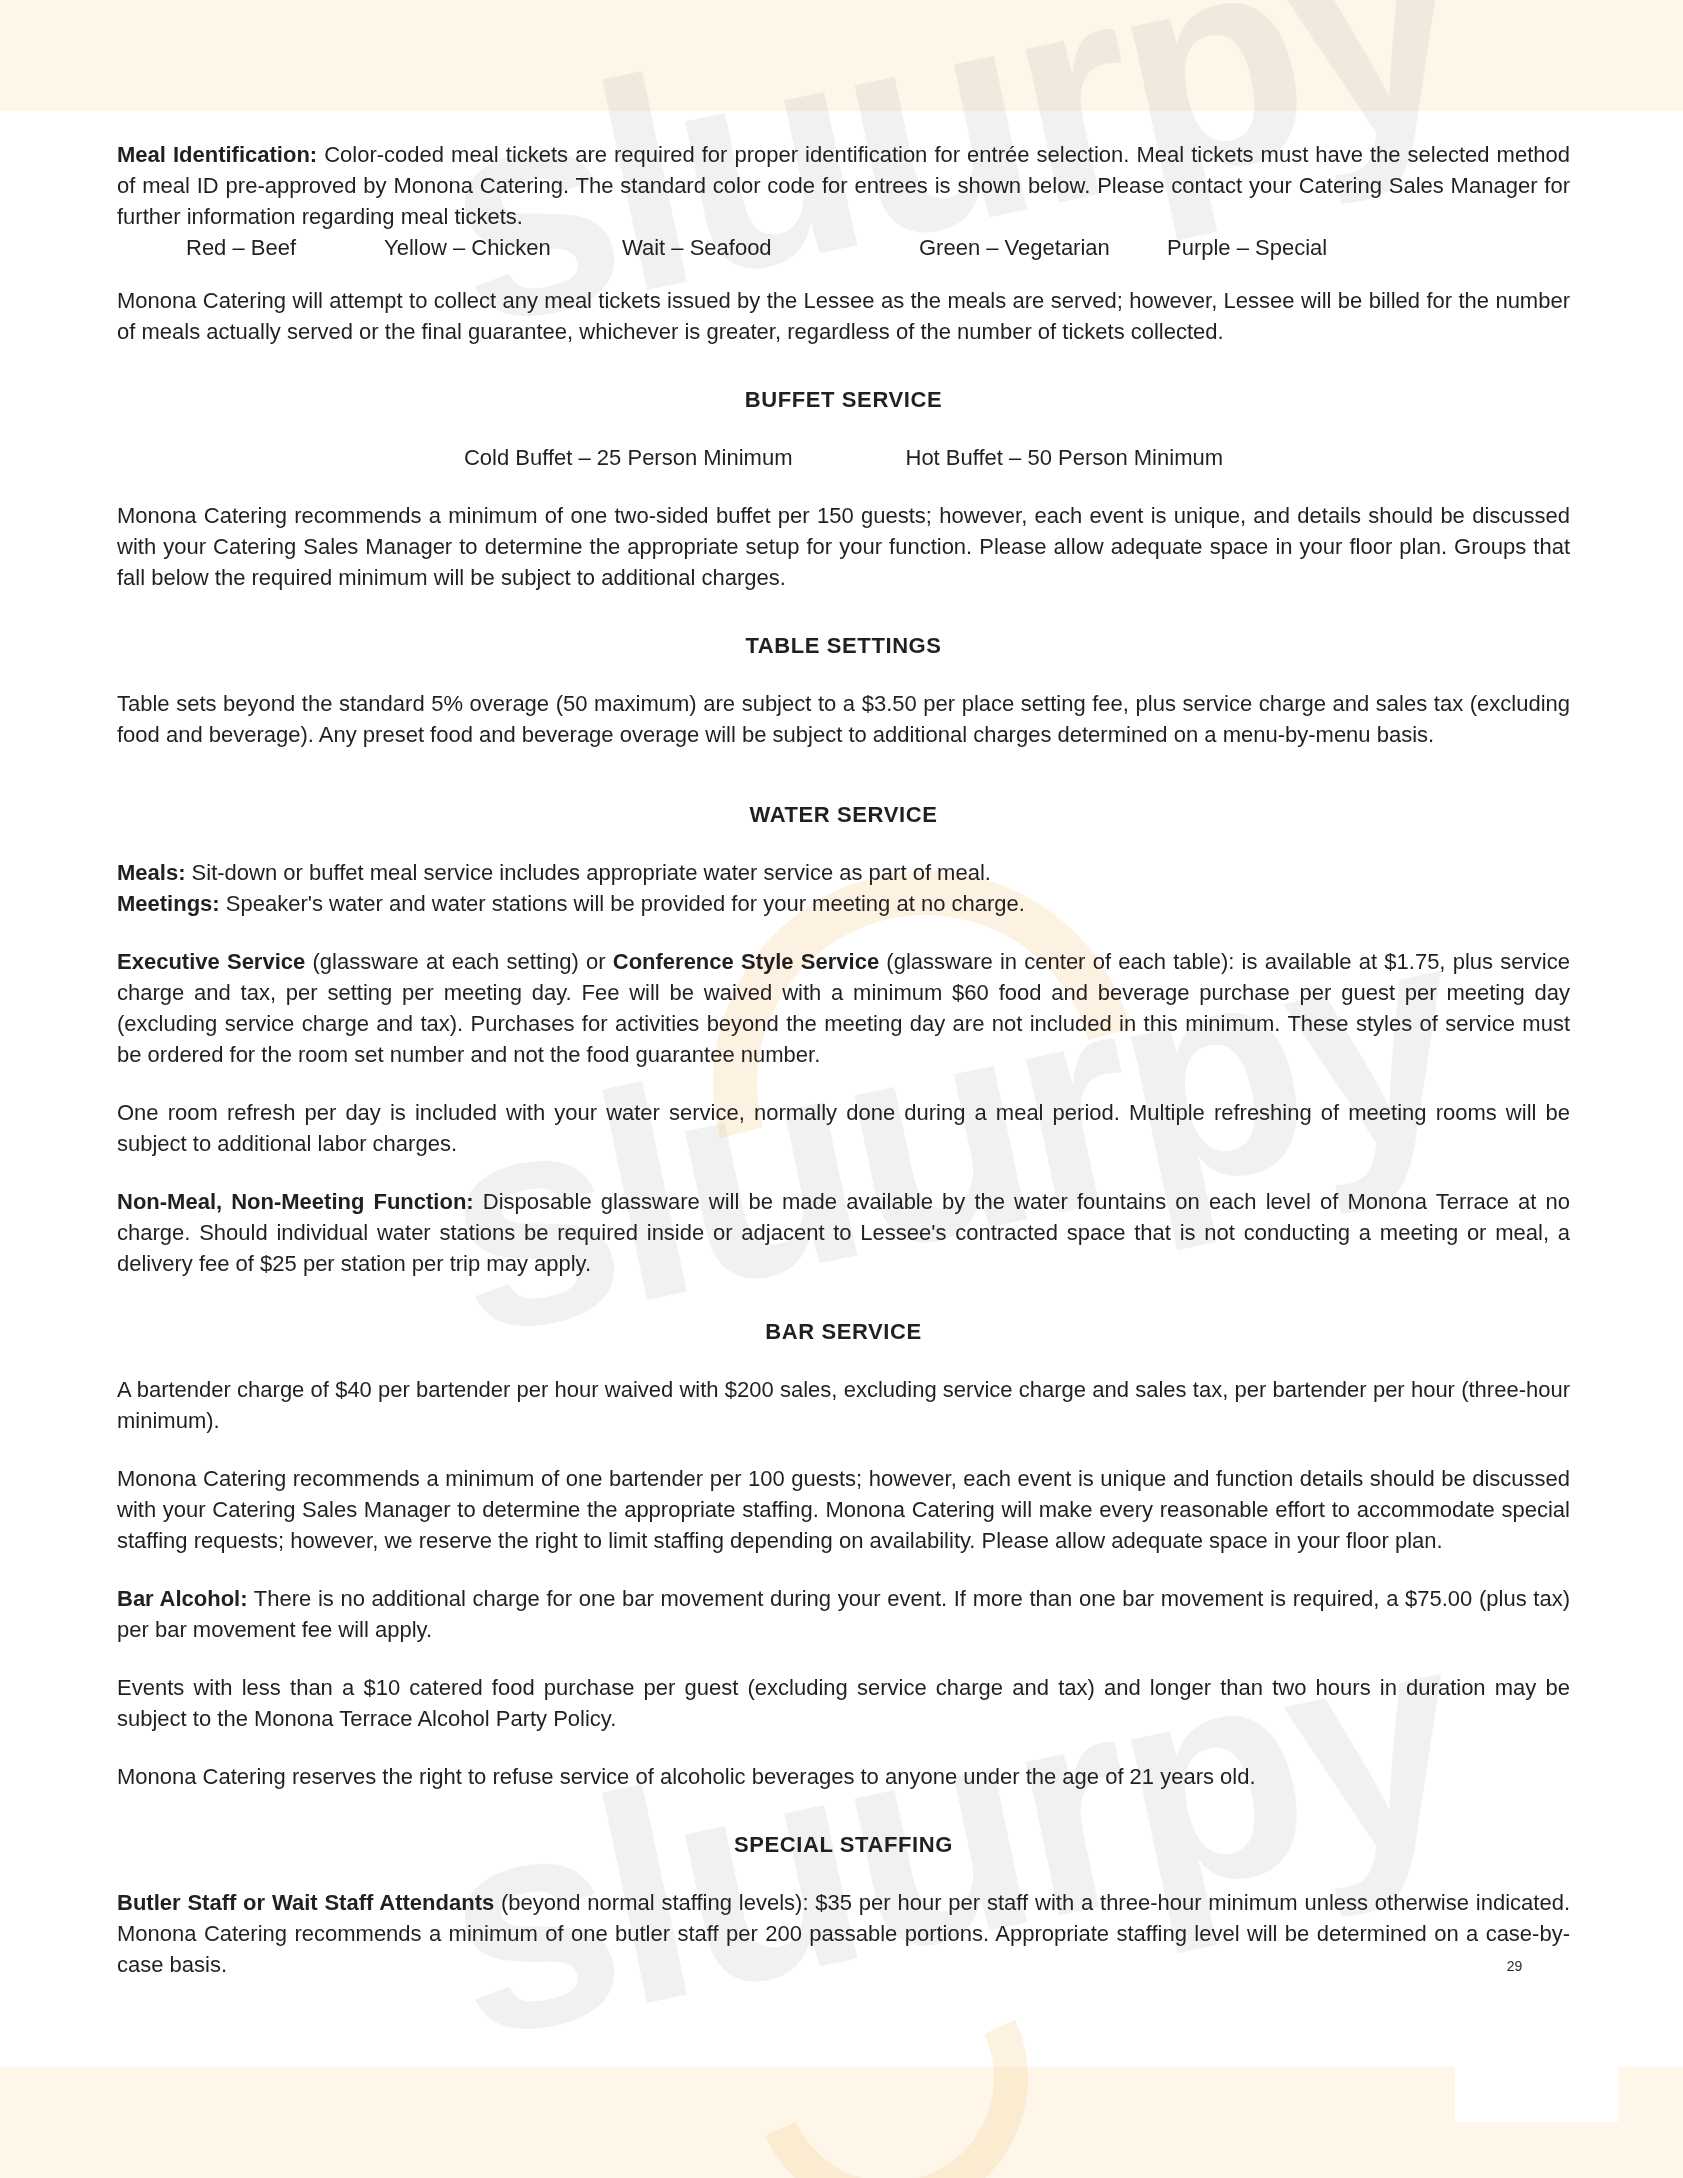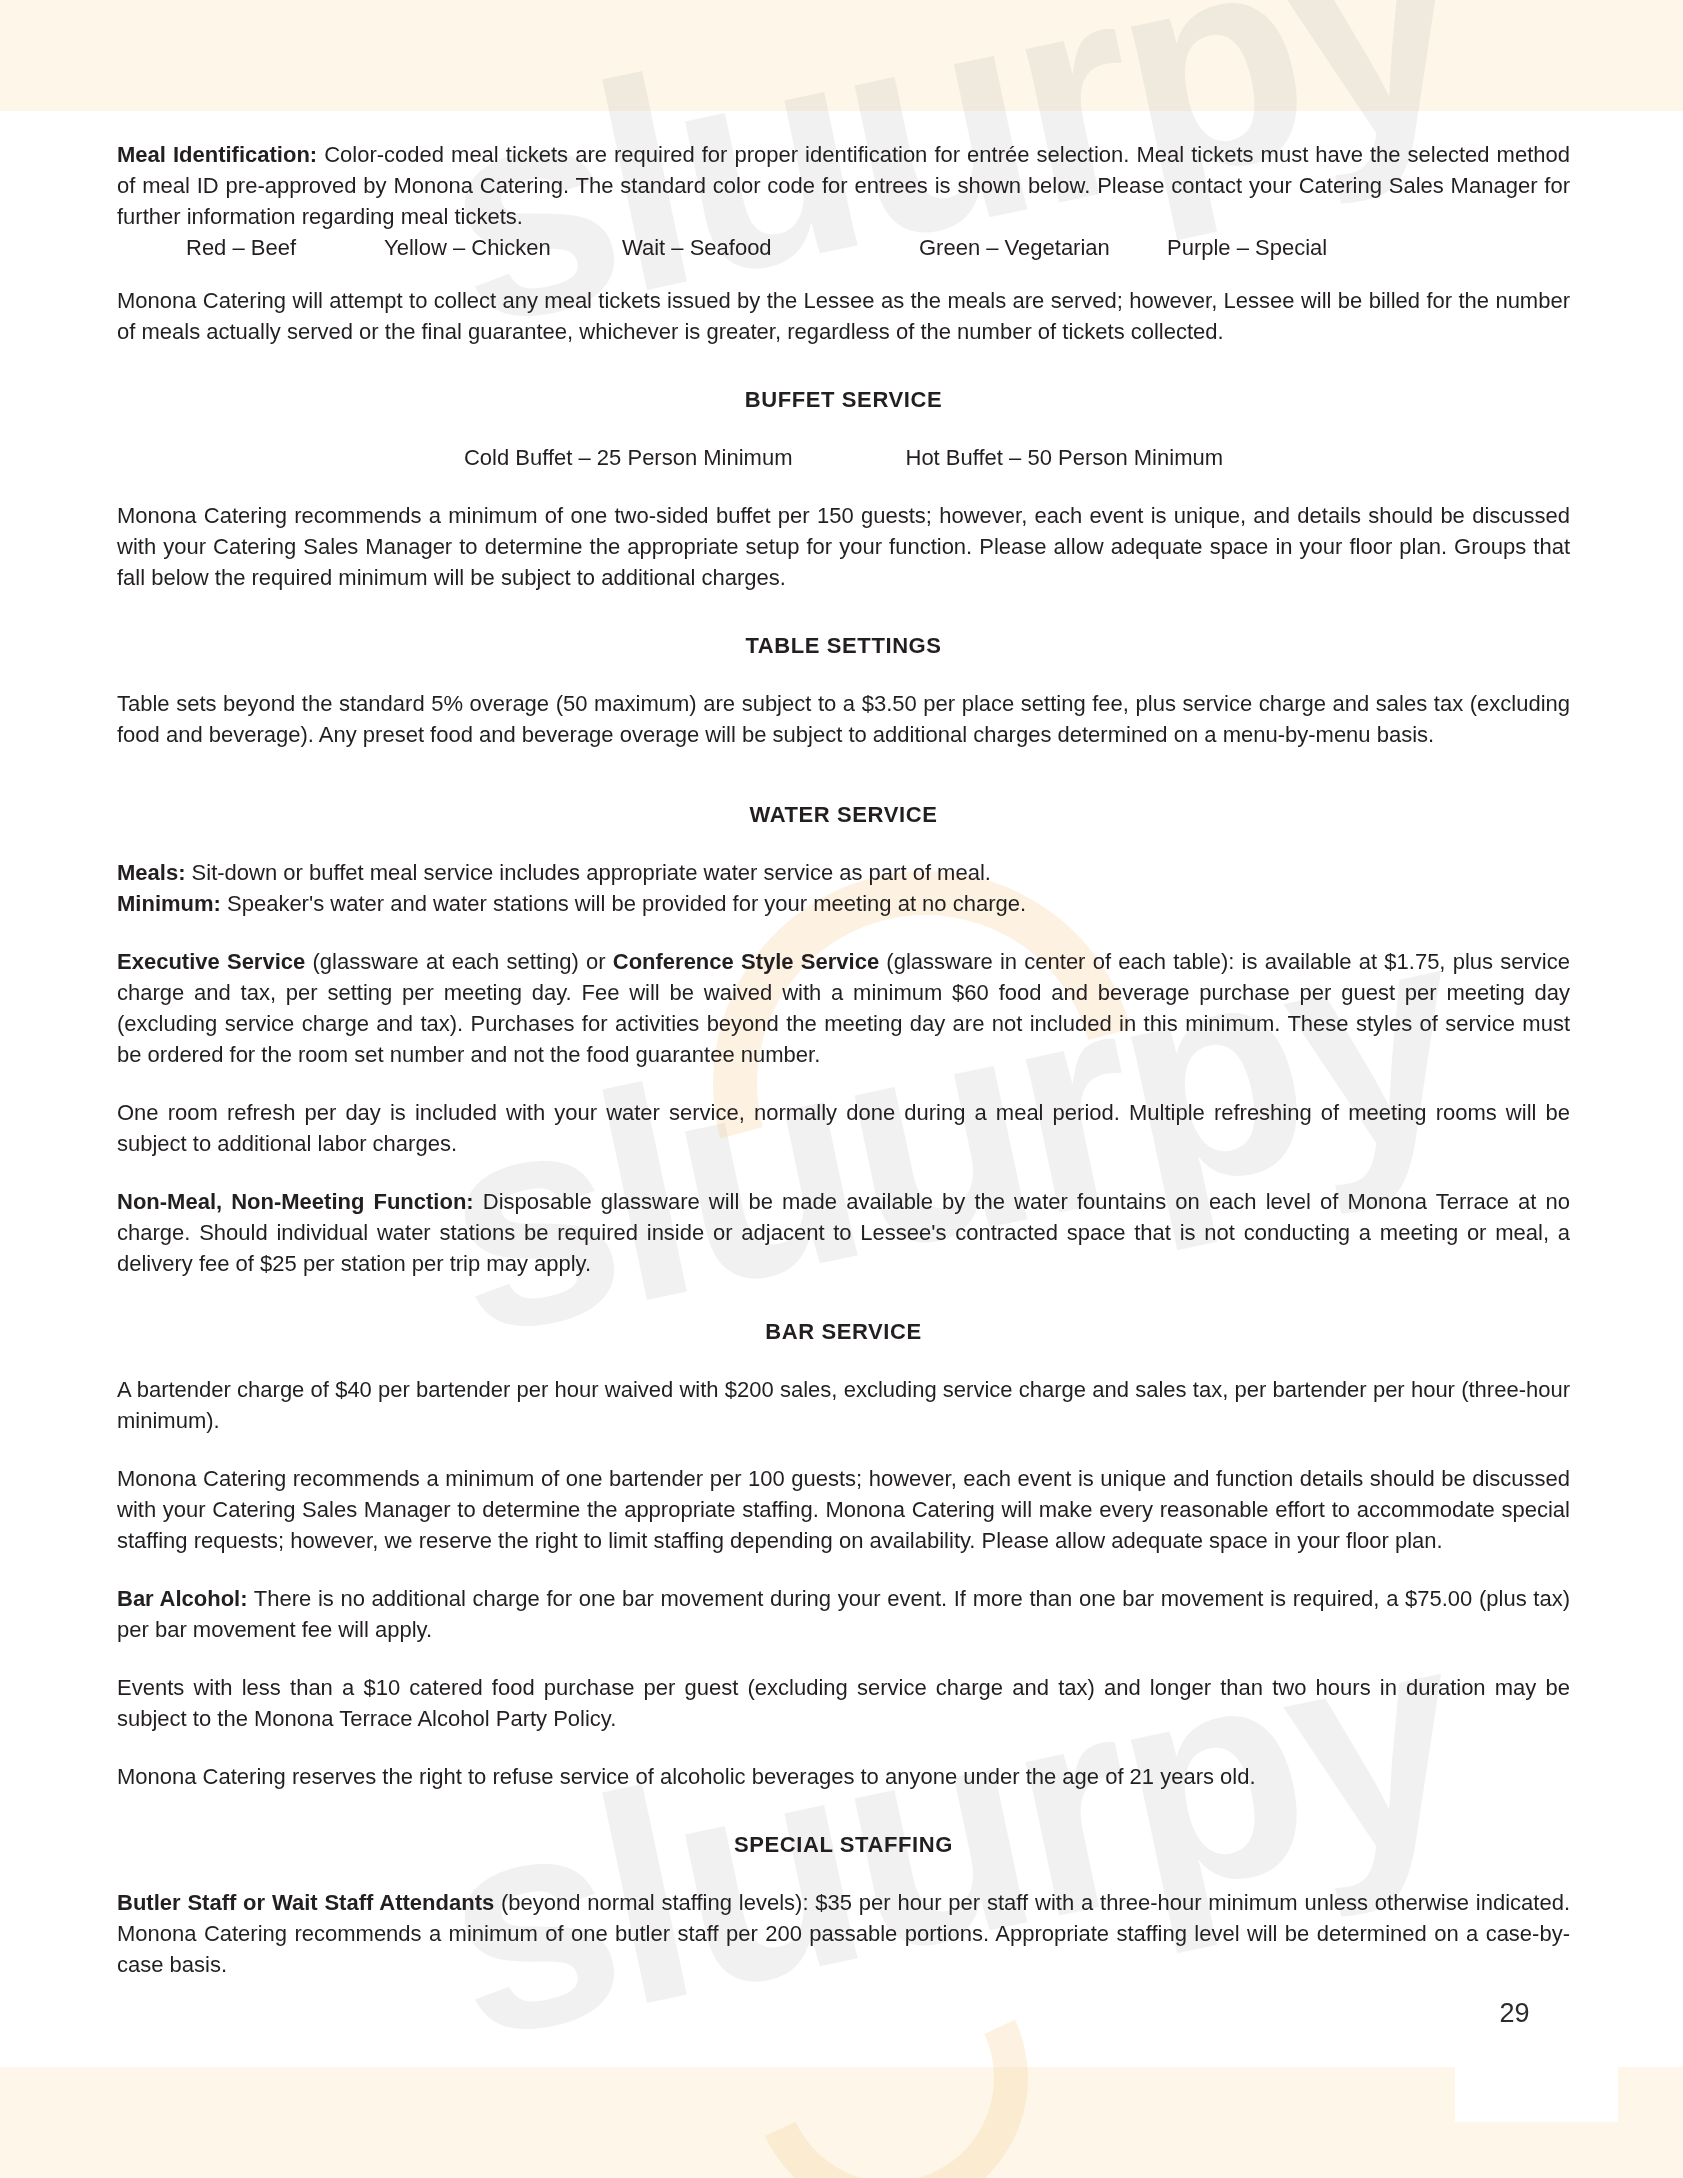--- a/index.html
+++ b/index.html
@@ -39,24 +39,24 @@
     position: absolute;
     left: 1455px;
     top: 2061px;
     width: 163px;
     height: 61px;
     background: #ffffff;
   }
   .page-number {
     position: absolute;
     left: 1455px;
-    top: 1998px;
+    top: 1958px;
     width: 119px;
     text-align: center;
-    font-size: 27px;
+    font-size: 14px;
     color: #2b2b2b;
     font-family: "Liberation Sans", sans-serif;
   }
 
   
   .watermark {
     position: absolute;
     left: 0;
     top: 0;
     width: 1683px;
@@ -203,21 +203,21 @@
     <h2 class="section">TABLE SETTINGS</h2>
 
     <p class="para justify">Table sets beyond the standard 5% overage (50 maximum) are subject to a $3.50 per place setting fee, plus service charge and sales tax (excluding food and beverage). Any preset food and beverage overage will be subject to additional charges determined on a menu-by-menu basis.</p>
 
     <div class="spacer-md"></div>
 
     <h2 class="section">WATER SERVICE</h2>
 
     <p class="tight"><b>Meals:</b><span>  Sit-down or buffet meal service includes appropriate water service as part of meal.</span></p>
 
-    <p class="para"><b>Minimum:</b><span>  Speaker's water and water stations will be provided for your meeting at no charge.</span></p>
+    <p class="para"><b>Meetings:</b><span>  Speaker's water and water stations will be provided for your meeting at no charge.</span></p>
 
     <p class="para justify"><b>Executive Service</b><span> (glassware at each setting) or </span><b>Conference Style Service</b><span> (glassware in center of each table):  is available at $1.75, plus service charge and tax, per setting per meeting day. Fee will be waived with a minimum $60 food and beverage purchase per guest per meeting day (excluding service charge and tax).  Purchases for activities beyond the meeting day are not included in this minimum.  These styles of service must be ordered for the room set number and not the food guarantee number.</span></p>
 
     <p class="para justify">One room refresh per day is included with your water service, normally done during a meal period.  Multiple refreshing of meeting rooms will be subject to additional labor charges.</p>
 
     <p class="para justify"><b>Non-Meal, Non-Meeting Function:</b><span>  Disposable glassware will be made available by the water fountains on each level of Monona Terrace at no charge. Should individual water stations be required inside or adjacent to Lessee's contracted space that is not conducting a meeting or meal, a delivery fee of $25 per station per trip may apply.</span></p>
 
     <div class="spacer-sm"></div>
 
     <h2 class="section">BAR SERVICE</h2>

